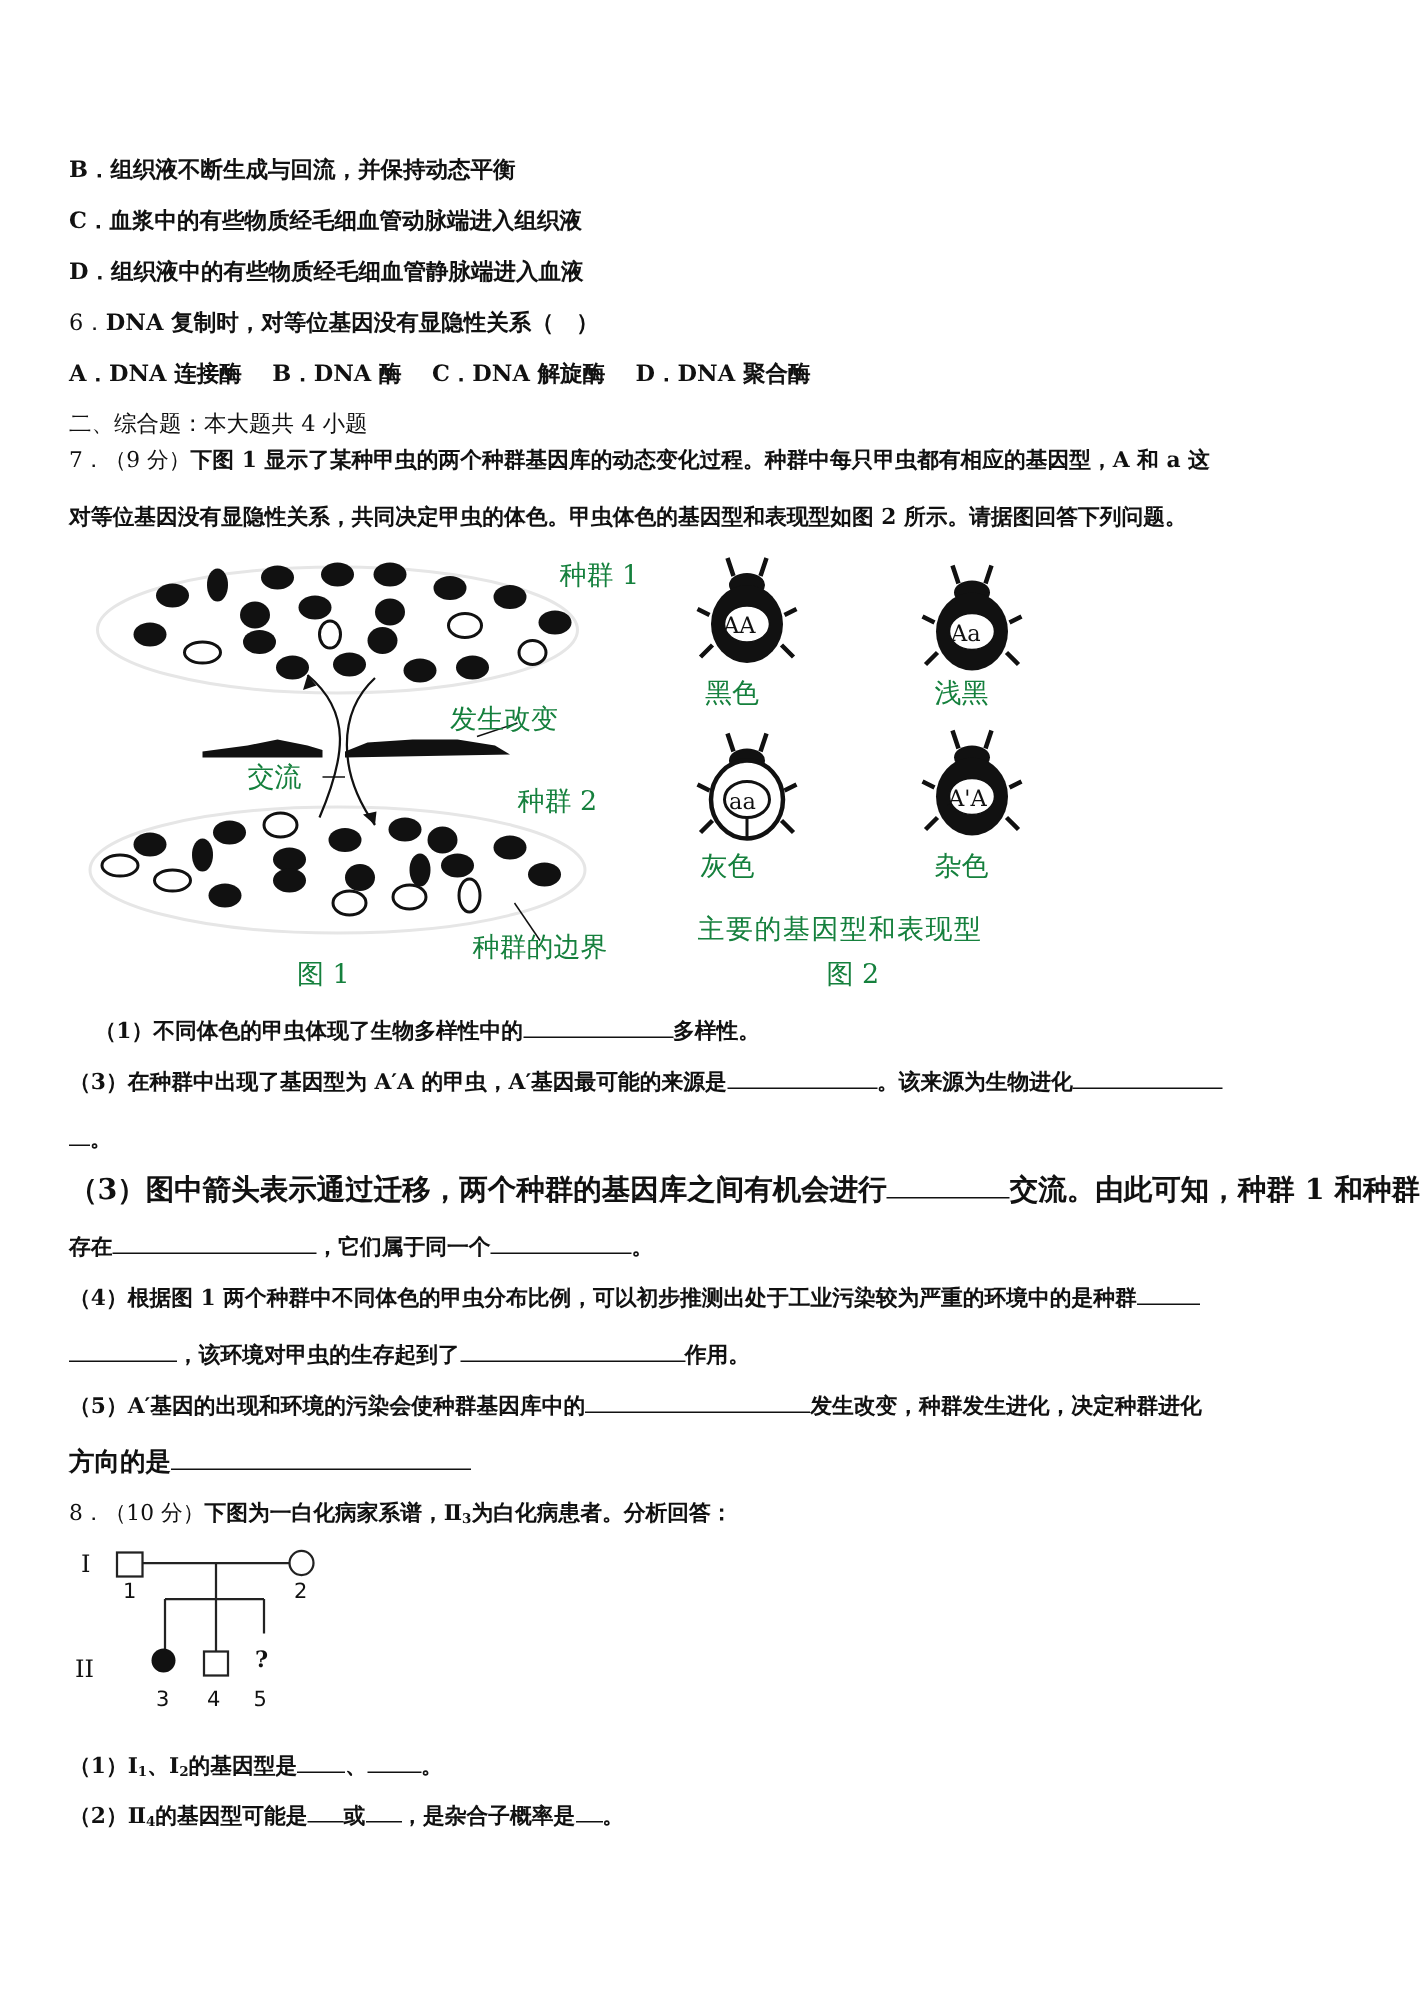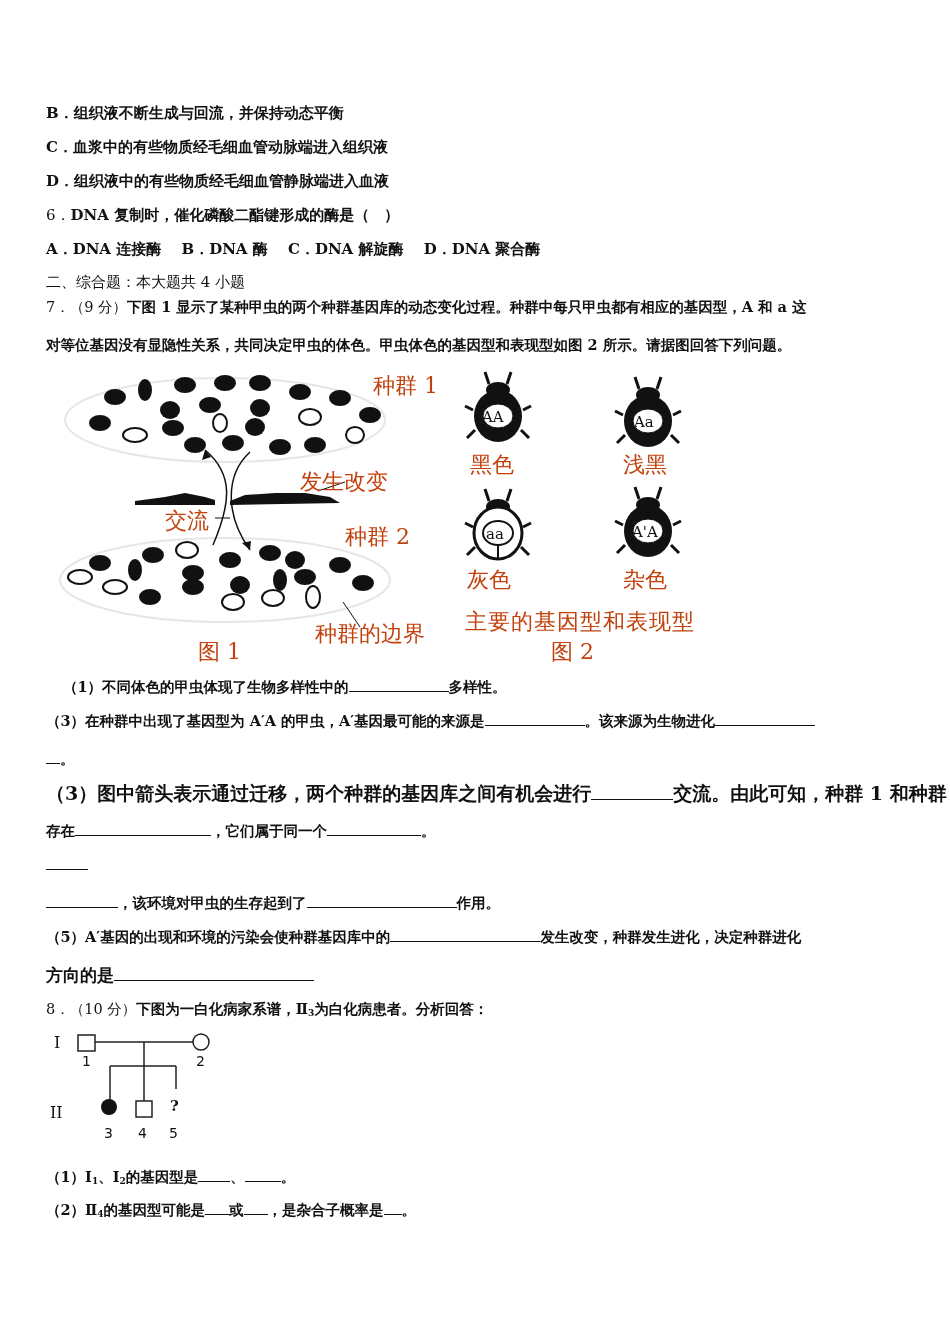--- a/index.html
+++ b/index.html
@@ -10,33 +10,33 @@
     }
     .line {
       position: absolute; left: 46px; white-space: nowrap;
       font-size: 15px; line-height: 20px; font-weight: bold;
     }
     .line .num { font-weight: normal; }
     .blank { display: inline-block; border-bottom: 1px solid #111; height: 14px; vertical-align: baseline; }
     .sub { font-size: 9px; vertical-align: -2px; }
     .figure { position: absolute; }
     .fig-label {
-      position: absolute; font-family: "DejaVu Serif", serif; font-size: 22px; color: #c2410c;
+      position: absolute; font-family: "DejaVu Serif", serif; font-size: 18px; color: #15803d;
       white-space: nowrap;
     }
   </style>
 </head>
 <body>
 
 <div class="line" style="top:103px;">B．组织液不断生成与回流，并保持动态平衡</div>
 <div class="line" style="top:137px;">C．血浆中的有些物质经毛细血管动脉端进入组织液</div>
 <div class="line" style="top:171px;">D．组织液中的有些物质经毛细血管静脉端进入血液</div>
 
 <div class="line" style="top:205px;">
-  <span class="num">6．</span><span>DNA 复制时，催化磷酸二酯键形成的酶是（　）</span>
+  <span class="num">6．</span><span>DNA 复制时，对等位基因没有显隐性关系（　）</span>
 </div>
 <div class="line" style="top:239px;">
   <span>A．DNA 连接酶</span> 
   <span>B．DNA 酶</span> 
   <span>C．DNA 解旋酶</span> 
   <span>D．DNA 聚合酶</span>
 </div>
 
 <div class="line" style="top:272px; font-weight:normal;">二、综合题：本大题共 4 小题</div>
 
@@ -177,21 +177,21 @@
 <div class="line" style="top:749px; font-size:14.5px;">
   <span class="blank" style="width:14px;"></span><span>。</span>
 </div>
 <div class="line" style="top:783px; font-size:19px;">
   <span>（3）图中箭头表示通过迁移，两个种群的基因库之间有机会进行</span><span class="blank" style="width:82px;"></span><span>交流。由此可知，种群 1 和种群 2 之间不</span>
 </div>
 <div class="line" style="top:821px; font-size:14.5px;">
   <span>存在</span><span class="blank" style="width:136px;"></span><span>，它们属于同一个</span><span class="blank" style="width:94px;"></span><span>。</span>
 </div>
 <div class="line" style="top:855px; font-size:14.5px;">
-  <span class="blank" style="width:42px;"></span>
+  <span>（4）根据图 1 两个种群中不同体色的甲虫分布比例，可以初步推测出处于工业污染较为严重的环境中的是种群</span><span class="blank" style="width:42px;"></span>
 </div>
 <div class="line" style="top:893px; font-size:14.5px;">
   <span class="blank" style="width:72px;"></span><span>，该环境对甲虫的生存起到了</span><span class="blank" style="width:150px;"></span><span>作用。</span>
 </div>
 <div class="line" style="top:927px; font-size:14.5px;">
   <span>（5）A′基因的出现和环境的污染会使种群基因库中的</span><span class="blank" style="width:150px;"></span><span>发生改变，种群发生进化，决定种群进化</span>
 </div>
 <div class="line" style="top:965px; font-size:17px;">
   <span>方向的是</span><span class="blank" style="width:200px;"></span>
 </div>

